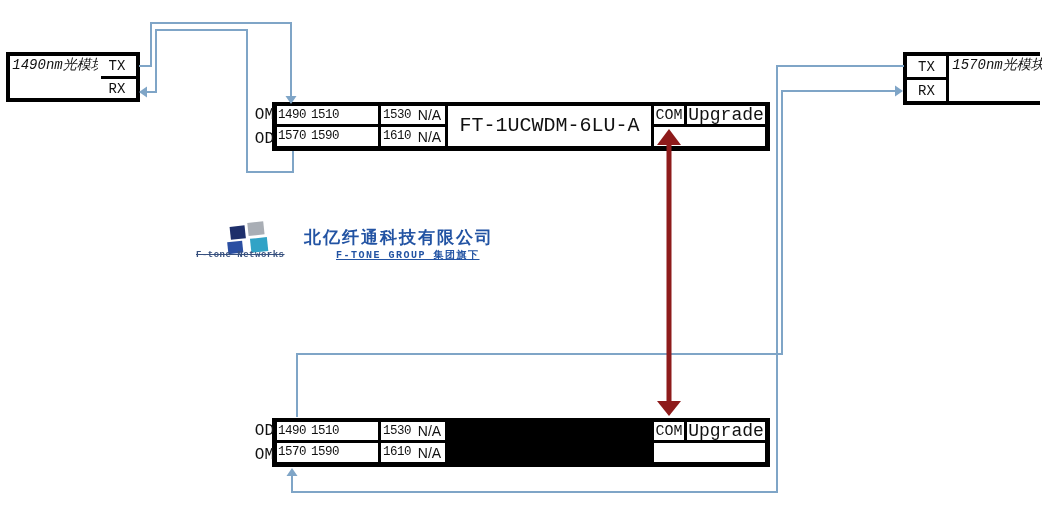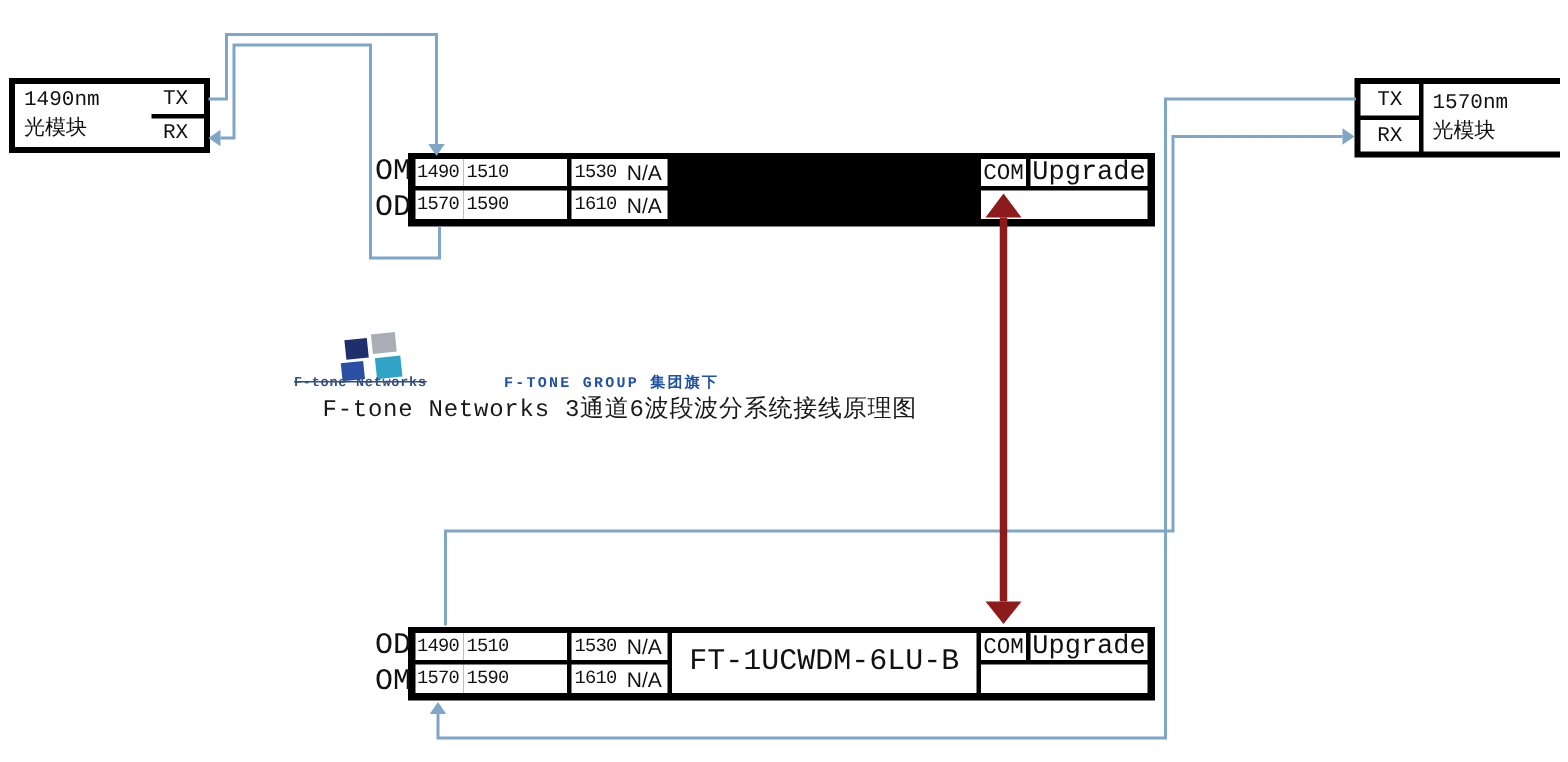--- a/index.html
+++ b/index.html
@@ -12,25 +12,25 @@
   .cell{
     position:absolute;background:#fff;display:flex;align-items:center;justify-content:center;
     font-size:14px;line-height:1;white-space:nowrap;overflow:hidden;
   }
   .wl{justify-content:flex-end;padding-right:3px;font-size:12.5px;letter-spacing:-0.5px;}
   .na{font-family:Liberation Sans, sans-serif;font-size:14px;}
   .devname{font-size:20px;}
   .port{font-size:14px;}
   .comcell{font-size:15px;}
   .upgcell{font-size:18px;}
-  .modlabel{flex-direction:column;align-items:flex-start;justify-content:center;padding-left:6px;font-size:14px;line-height:19px;}
-  .rowlabel{position:absolute;z-index:4;font-size:20px;line-height:20px;width:24px;}
+  .modlabel{flex-direction:row;align-items:flex-start;justify-content:center;padding-left:6px;font-size:14px;line-height:19px;font-style:italic;}
+  .rowlabel{position:absolute;z-index:4;font-size:16px;line-height:20px;width:24px;text-align:right;}
   .caption{position:absolute;z-index:4;font-size:16px;letter-spacing:0.5px;color:#1a1a1a;}
   .company{position:absolute;z-index:4;font-size:17px;font-weight:bold;letter-spacing:2px;color:#2253A3;}
-  .groupline{position:absolute;z-index:4;font-size:10px;font-weight:bold;letter-spacing:1.5px;color:#2253A3;}
+  .groupline{position:absolute;z-index:4;font-size:10px;font-weight:bold;letter-spacing:1.5px;color:#2253A3;text-decoration:underline;}
   .brand{position:absolute;z-index:4;font-size:9px;font-weight:bold;color:#37507e;text-decoration:line-through;letter-spacing:0.5px;}
   .logoicon{position:absolute;z-index:4;width:64px;height:30px;transform:rotate(-6deg);}
   .sq{position:absolute;}
 </style>
 </head>
 <body>
 
 <div class="stage">
 
   <svg class="wires" viewBox="0 0 1045 508" xmlns="http://www.w3.org/2000/svg">
@@ -78,48 +78,48 @@
     <div class="cell wl" style="left:5px;top:4px;width:29px;height:18px;">1490</div>
     <div class="cell wl" style="left:37px;top:4px;width:30px;height:18px;">1510</div>
     <div class="cell" style="left:70px;top:4px;width:36px;height:18px;"></div>
     <div class="cell wl" style="left:109px;top:4px;width:30px;height:18px;">1530</div>
     <div class="cell na" style="left:142px;top:4px;width:31px;height:18px;">N/A</div>
     <div class="cell wl" style="left:5px;top:25px;width:29px;height:19px;">1570</div>
     <div class="cell wl" style="left:37px;top:25px;width:30px;height:19px;">1590</div>
     <div class="cell" style="left:70px;top:25px;width:36px;height:19px;"></div>
     <div class="cell wl" style="left:109px;top:25px;width:30px;height:19px;">1610</div>
     <div class="cell na" style="left:142px;top:25px;width:31px;height:19px;">N/A</div>
+    <div class="cell devname" style="left:176px;top:4px;width:203px;height:40px;">FT-1UCWDM-6LU-A</div>
     <div class="cell comcell" style="left:382px;top:4px;width:30px;height:18px;">COM</div>
     <div class="cell upgcell" style="left:415px;top:4px;width:78px;height:18px;">Upgrade</div>
     <div class="cell" style="left:382px;top:25px;width:111px;height:19px;"></div>
   </div>
 
   <div class="logoicon" style="left:226px;top:224px;">
     <div class="sq" style="left:5px;top:0;width:15px;height:13px;background:#1E2F6B;"></div>
     <div class="sq" style="left:23px;top:-2px;width:16px;height:13px;background:#A9AEB5;"></div>
     <div class="sq" style="left:1px;top:15px;width:15px;height:12px;background:#2B4FA2;"></div>
     <div class="sq" style="left:24px;top:14px;width:17px;height:14px;background:#31A3C6;"></div>
   </div>
+  <div class="company" style="left:304px;top:226px;">北亿纤通科技有限公司</div>
   <div class="brand" style="left:196px;top:250px;">F-tone Networks</div>
   <div class="groupline" style="left:336px;top:248px;">F-TONE GROUP 集团旗下</div>
-  <div class="caption" style="left:215px;top:262px;">F-tone Networks 3通道6波段波分系统接线原理图</div>
 
   <div class="rowlabel" style="left:250px;top:421px;">OD</div>
   <div class="rowlabel" style="left:250px;top:445px;">OM</div>
 
   <div class="blockbox" style="left:272px;top:418px;width:498px;height:49px;">
     <div class="cell wl" style="left:5px;top:4px;width:29px;height:18px;">1490</div>
     <div class="cell wl" style="left:37px;top:4px;width:30px;height:18px;">1510</div>
     <div class="cell" style="left:70px;top:4px;width:36px;height:18px;"></div>
     <div class="cell wl" style="left:109px;top:4px;width:30px;height:18px;">1530</div>
     <div class="cell na" style="left:142px;top:4px;width:31px;height:18px;">N/A</div>
     <div class="cell wl" style="left:5px;top:25px;width:29px;height:19px;">1570</div>
     <div class="cell wl" style="left:37px;top:25px;width:30px;height:19px;">1590</div>
     <div class="cell" style="left:70px;top:25px;width:36px;height:19px;"></div>
     <div class="cell wl" style="left:109px;top:25px;width:30px;height:19px;">1610</div>
     <div class="cell na" style="left:142px;top:25px;width:31px;height:19px;">N/A</div>
-    <div class="cell devname" style="left:176px;top:4px;width:203px;height:40px;">FT-1UCWDM-6LU-B</div>
     <div class="cell comcell" style="left:382px;top:4px;width:30px;height:18px;">COM</div>
     <div class="cell upgcell" style="left:415px;top:4px;width:78px;height:18px;">Upgrade</div>
     <div class="cell" style="left:382px;top:25px;width:111px;height:19px;"></div>
   </div>
 
 </div>
 
 </body></html>

